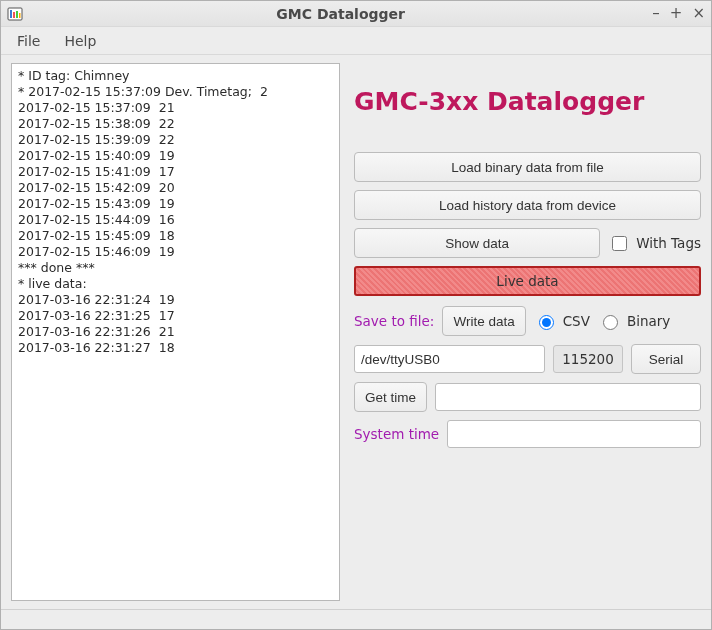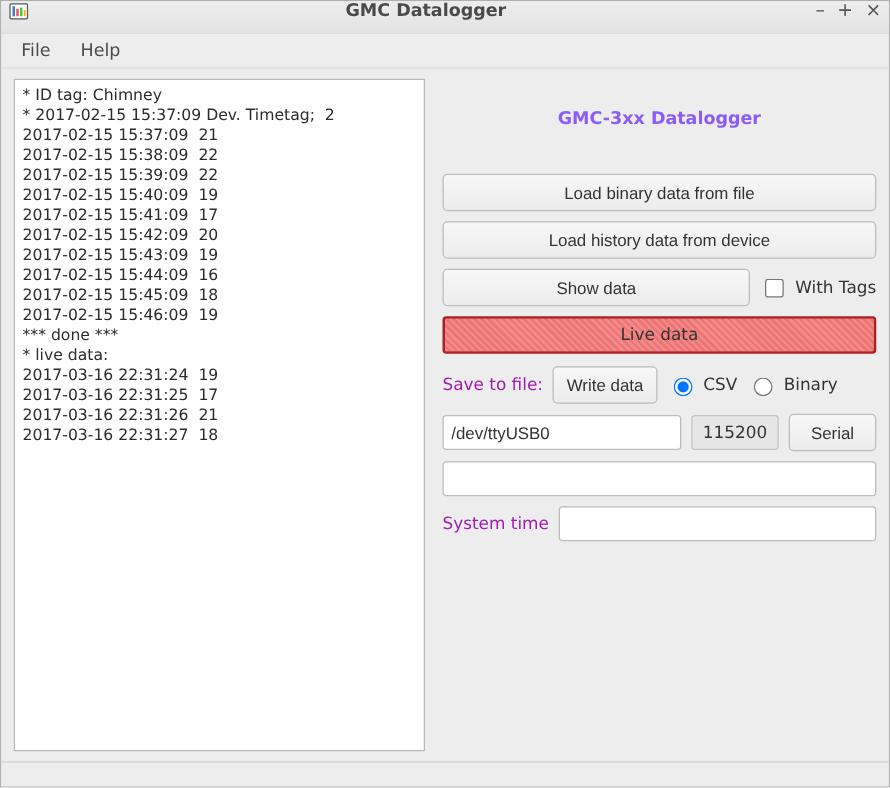--- a/index.html
+++ b/index.html
@@ -19,20 +19,21 @@
     background: #ededed;
     border: 1px solid #b0b0b0;
     display: flex;
     flex-direction: column;
   }
   .titlebar {
     height: 26px;
     background: linear-gradient(#ededed, #e3e3e3);
     border-bottom: 1px solid #d9d9d9;
     display: flex;
+    align-items: center;
     padding: 0 6px;
     position: relative;
   }
   .titlebar .app-icon {
     width: 16px; height: 16px;
     margin-right: 6px;
     display: inline-flex; align-items: center; justify-content: center;
   }
   .titlebar .title {
     flex: 1;
@@ -88,24 +89,23 @@
     overflow-y: auto;
     white-space: pre;
   }
   .right-pane {
     flex: 1;
     display: flex;
     flex-direction: column;
     padding-top: 24px;
   }
   .right-title {
-    font-size: 14px;
+    font-size: 25px;
     font-weight: bold;
-    color: #8b5cf6;
-    text-align: center;
+    color: #be185d;
     margin-bottom: 36px;
   }
   .btn {
     height: 30px;
     background: linear-gradient(#f7f7f7, #ececec);
     border: 1px solid #bcbcbc;
     border-radius: 4px;
     font-size: 13.5px;
     color: #333;
     cursor: pointer;
@@ -259,20 +259,21 @@
 
       <div class="lower-group">
         <div class="row">
           <input class="text-input" style="flex: 1 1 0%;" value="/dev/ttyUSB0">
           <div class="baud-box">
             <span>115200</span>
           </div>
           <button class="btn" style="width:70px;">Serial</button>
         </div>
         <div class="row">
+          <button class="btn">Get time</button>
           <input class="text-input" style="flex: 1 1 0%;">
         </div>
         <div class="row">
           <span class="plain-label">System time</span>
           <input class="text-input" style="flex: 1 1 0%;">
         </div>
       </div>
 
     </div>
   </div>

